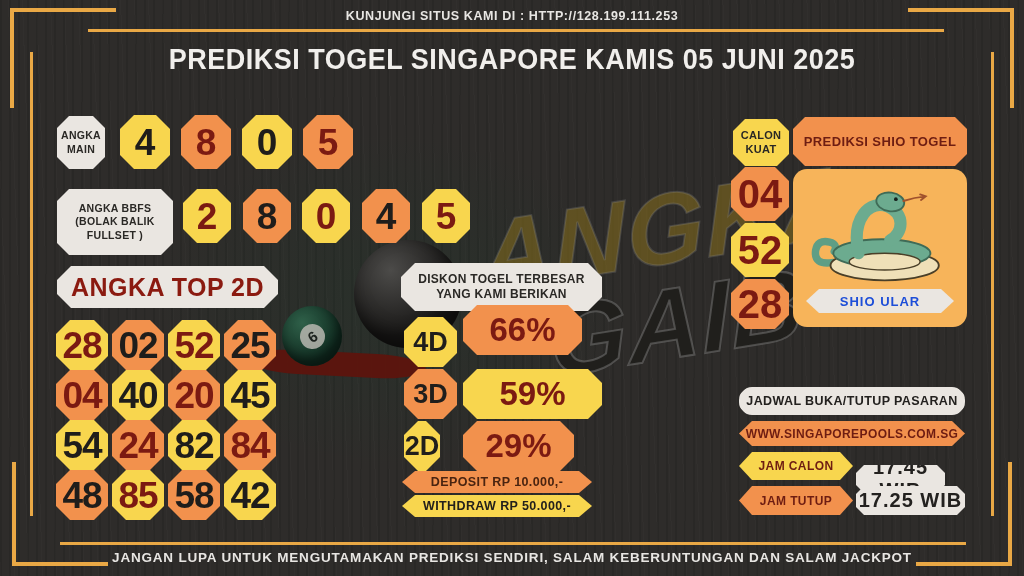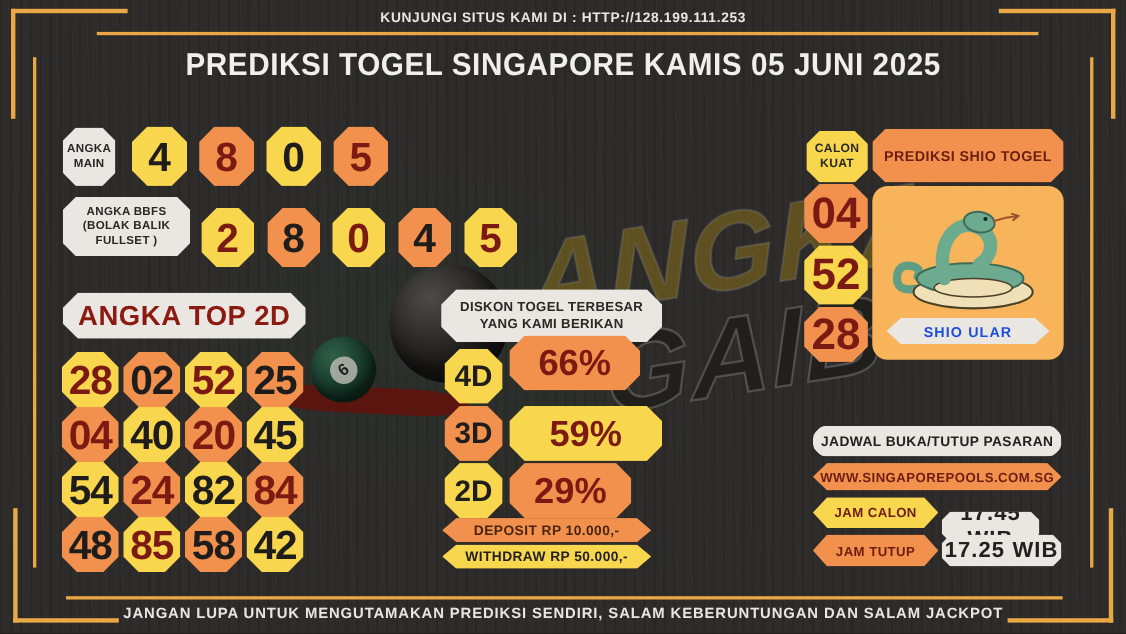--- a/index.html
+++ b/index.html
@@ -98,21 +98,21 @@
     <div class="abs box org cut14" style="left:181px;top:115px;width:50px;height:54px;">
         <span class="digit tm">8</span>
       </div>
     <div class="abs box yel cut14" style="left:242px;top:115px;width:50px;height:54px;">
         <span class="digit tb">0</span>
       </div>
     <div class="abs box org cut14" style="left:303px;top:115px;width:50px;height:54px;">
         <span class="digit tm">5</span>
       </div>
 
-    <div class="abs box wht cutc lbl-sm" style="left:57px;top:179px;width:116px;height:54px;">
+    <div class="abs box wht cutc lbl-sm" style="left:57px;top:189px;width:116px;height:66px;">
       <div><span>ANGKA BBFS</span><br>
            <span>(BOLAK BALIK</span><br>
            <span>FULLSET )</span></div>
     </div>
     <div class="abs box yel cut14" style="left:183px;top:189px;width:48px;height:54px;">
         <span class="digit tm">2</span>
       </div>
     <div class="abs box org cut14" style="left:243px;top:189px;width:48px;height:54px;">
         <span class="digit tb">8</span>
       </div>
@@ -193,21 +193,21 @@
         <span class="pct">66%</span>
       </div>
 
     <div class="abs box org cut14" style="left:404px;top:369px;width:53px;height:50px;">
         <span class="dlabel">3D</span>
       </div>
     <div class="abs box yel cut14" style="left:463px;top:369px;width:139px;height:50px;">
         <span class="pct">59%</span>
       </div>
 
-    <div class="abs box yel cut14" style="left:404px;top:421px;width:53px;height:50px;">
+    <div class="abs box yel cut14" style="left:404px;top:421px;width:36px;height:50px;">
         <span class="dlabel">2D</span>
       </div>
     <div class="abs box org cut14" style="left:463px;top:421px;width:111px;height:50px;">
         <span class="pct">29%</span>
       </div>
 
     <div class="abs box org point small-banner" style="left:402px;top:471px;width:190px;height:22px;color:#4a2410;">DEPOSIT RP 10.000,-</div>
     <div class="abs box yel point small-banner" style="left:402px;top:495px;width:190px;height:22px;color:#23201c;">WITHDRAW RP 50.000,-</div>
 
     <div class="abs box yel cutc lbl-sm" style="left:733px;top:119px;width:56px;height:47px;font-size:11px;">

